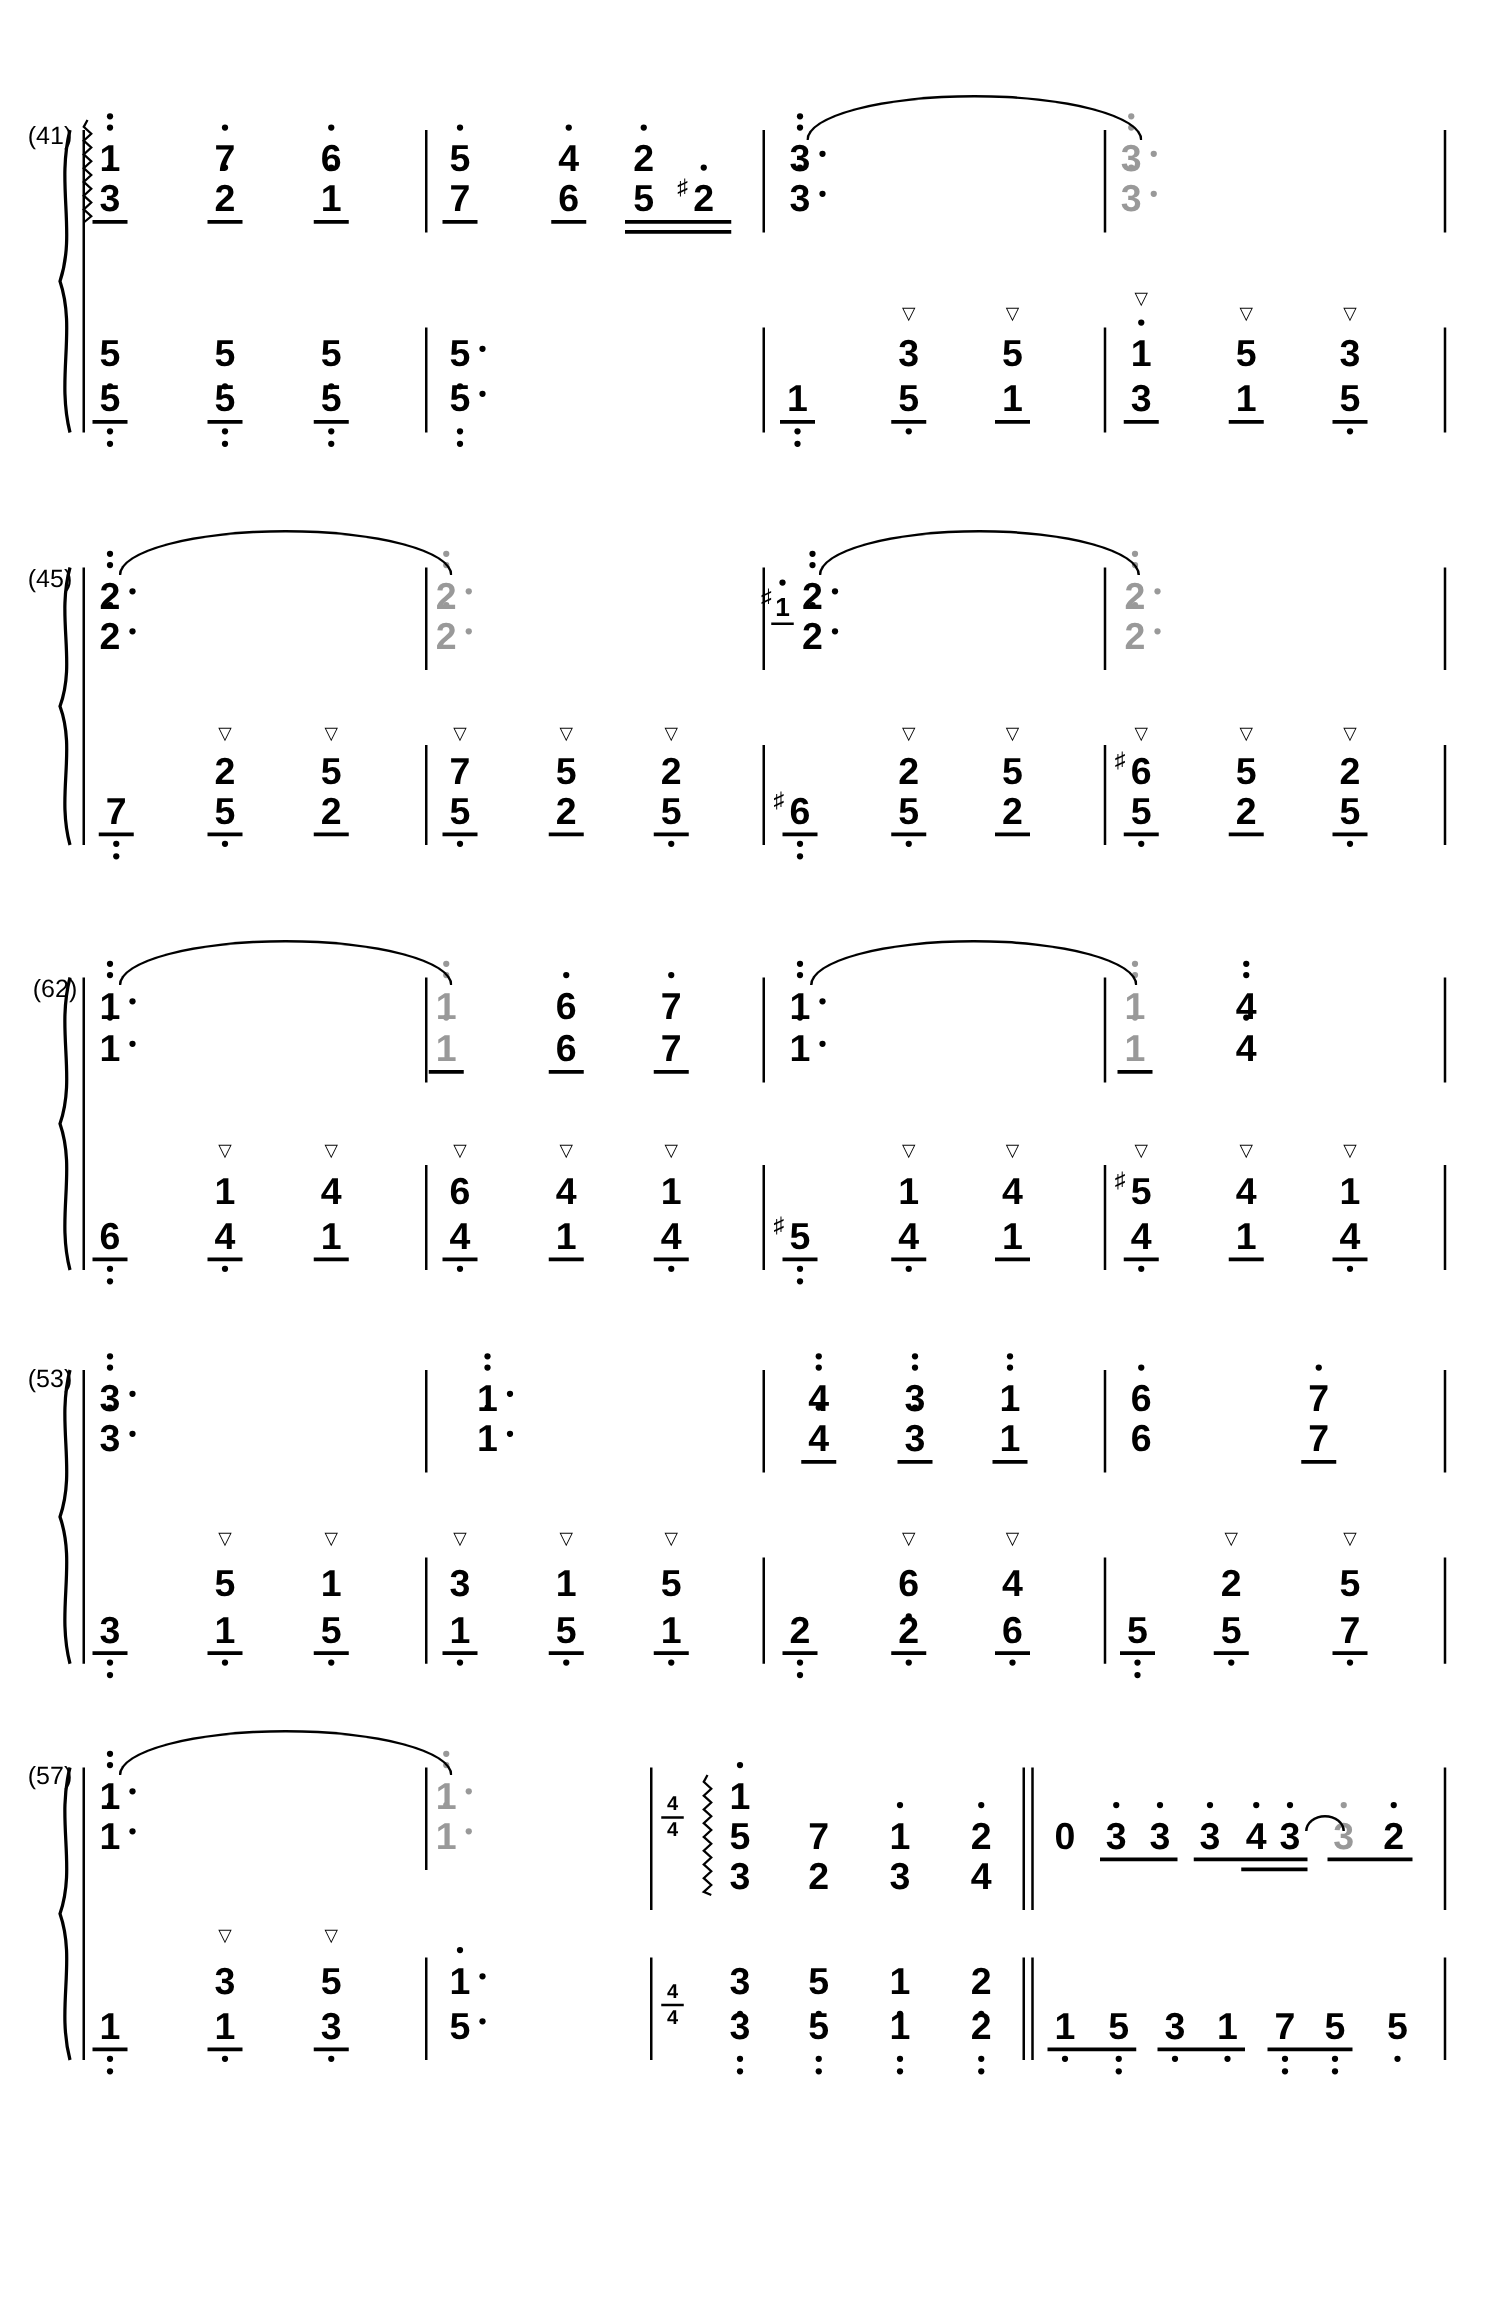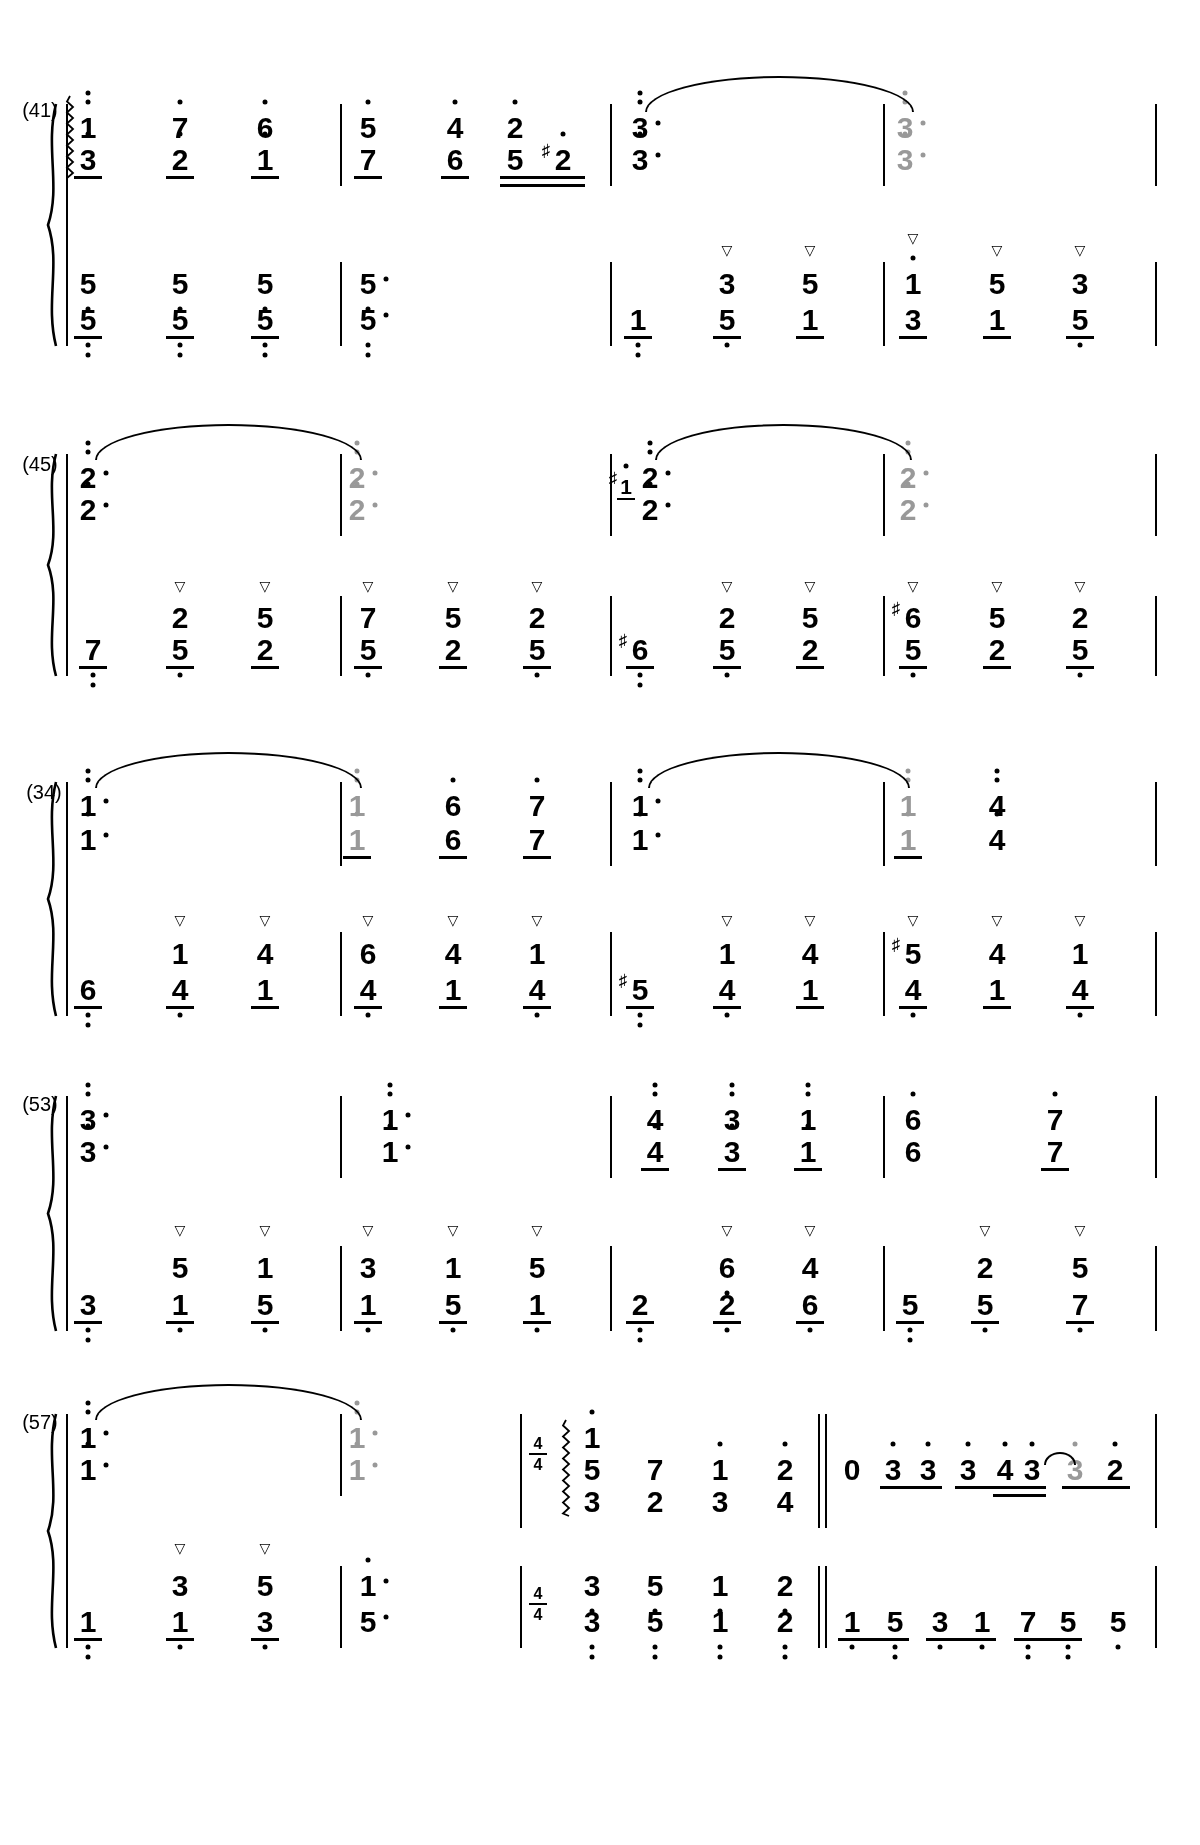--- a/index.html
+++ b/index.html
@@ -17,21 +17,21 @@
   .lbl{position:absolute;transform:translate(-50%,-50%);font-size:20px;color:#000;}
   .ts{position:absolute;transform:translate(-50%,-50%);font-size:16px;font-weight:bold;line-height:1;}
   svg{position:absolute;overflow:visible;}
 </style>
 </head>
 <body>
 
 <div id="score">
     <div class="lbl" style="left: 40px; top: 110px;">(41)</div>
     <div class="lbl" style="left: 40px; top: 464px;">(45)</div>
-    <div class="lbl" style="left: 44px; top: 792px;">(34)</div>
+    <div class="lbl" style="left: 44px; top: 792px;">(62)</div>
     <div class="lbl" style="left: 40px; top: 1104px;">(53)</div>
     <div class="lbl" style="left: 40px; top: 1422px;">(57)</div>
     <div class="n" style="left: 88px; top: 128px; color: rgb(0, 0, 0); font-size: 30px;">1</div>
     <div class="dot" style="left: 88px; top: 102px; background: rgb(0, 0, 0);"></div>
     <div class="dot" style="left: 88px; top: 92.5px; background: rgb(0, 0, 0);"></div>
     <div class="n" style="left: 88px; top: 160px; color: rgb(0, 0, 0); font-size: 30px;">3</div>
     <div class="dot" style="left: 88px; top: 134px; background: rgb(0, 0, 0);"></div>
     <div class="n" style="left: 180px; top: 128px; color: rgb(0, 0, 0); font-size: 30px;">7</div>
     <div class="dot" style="left: 180px; top: 102px; background: rgb(0, 0, 0);"></div>
     <div class="n" style="left: 180px; top: 160px; color: rgb(0, 0, 0); font-size: 30px;">2</div>

